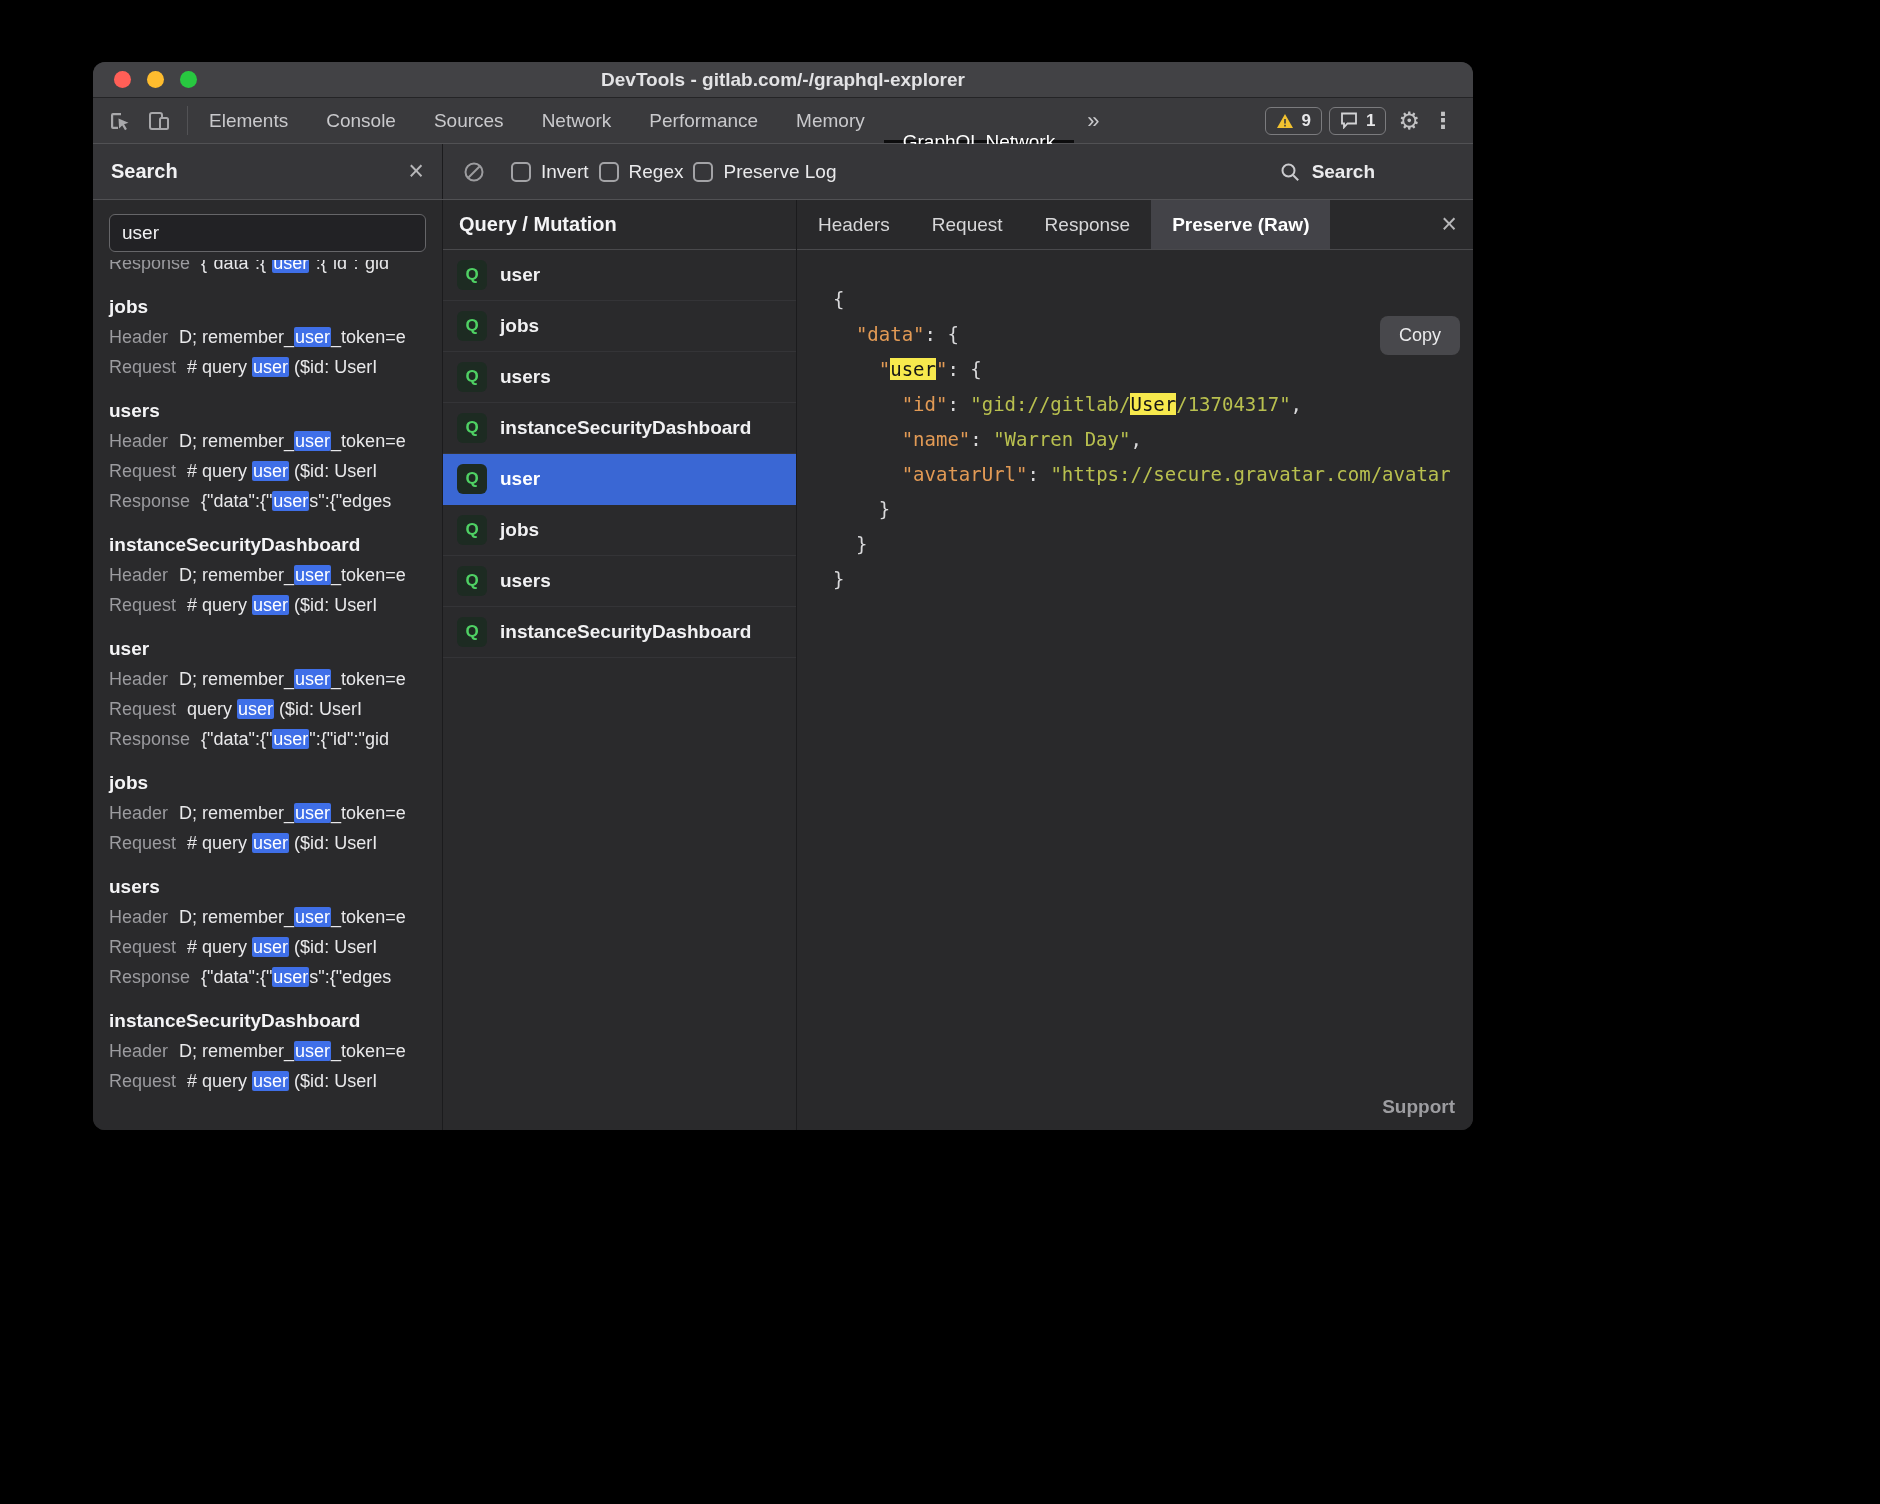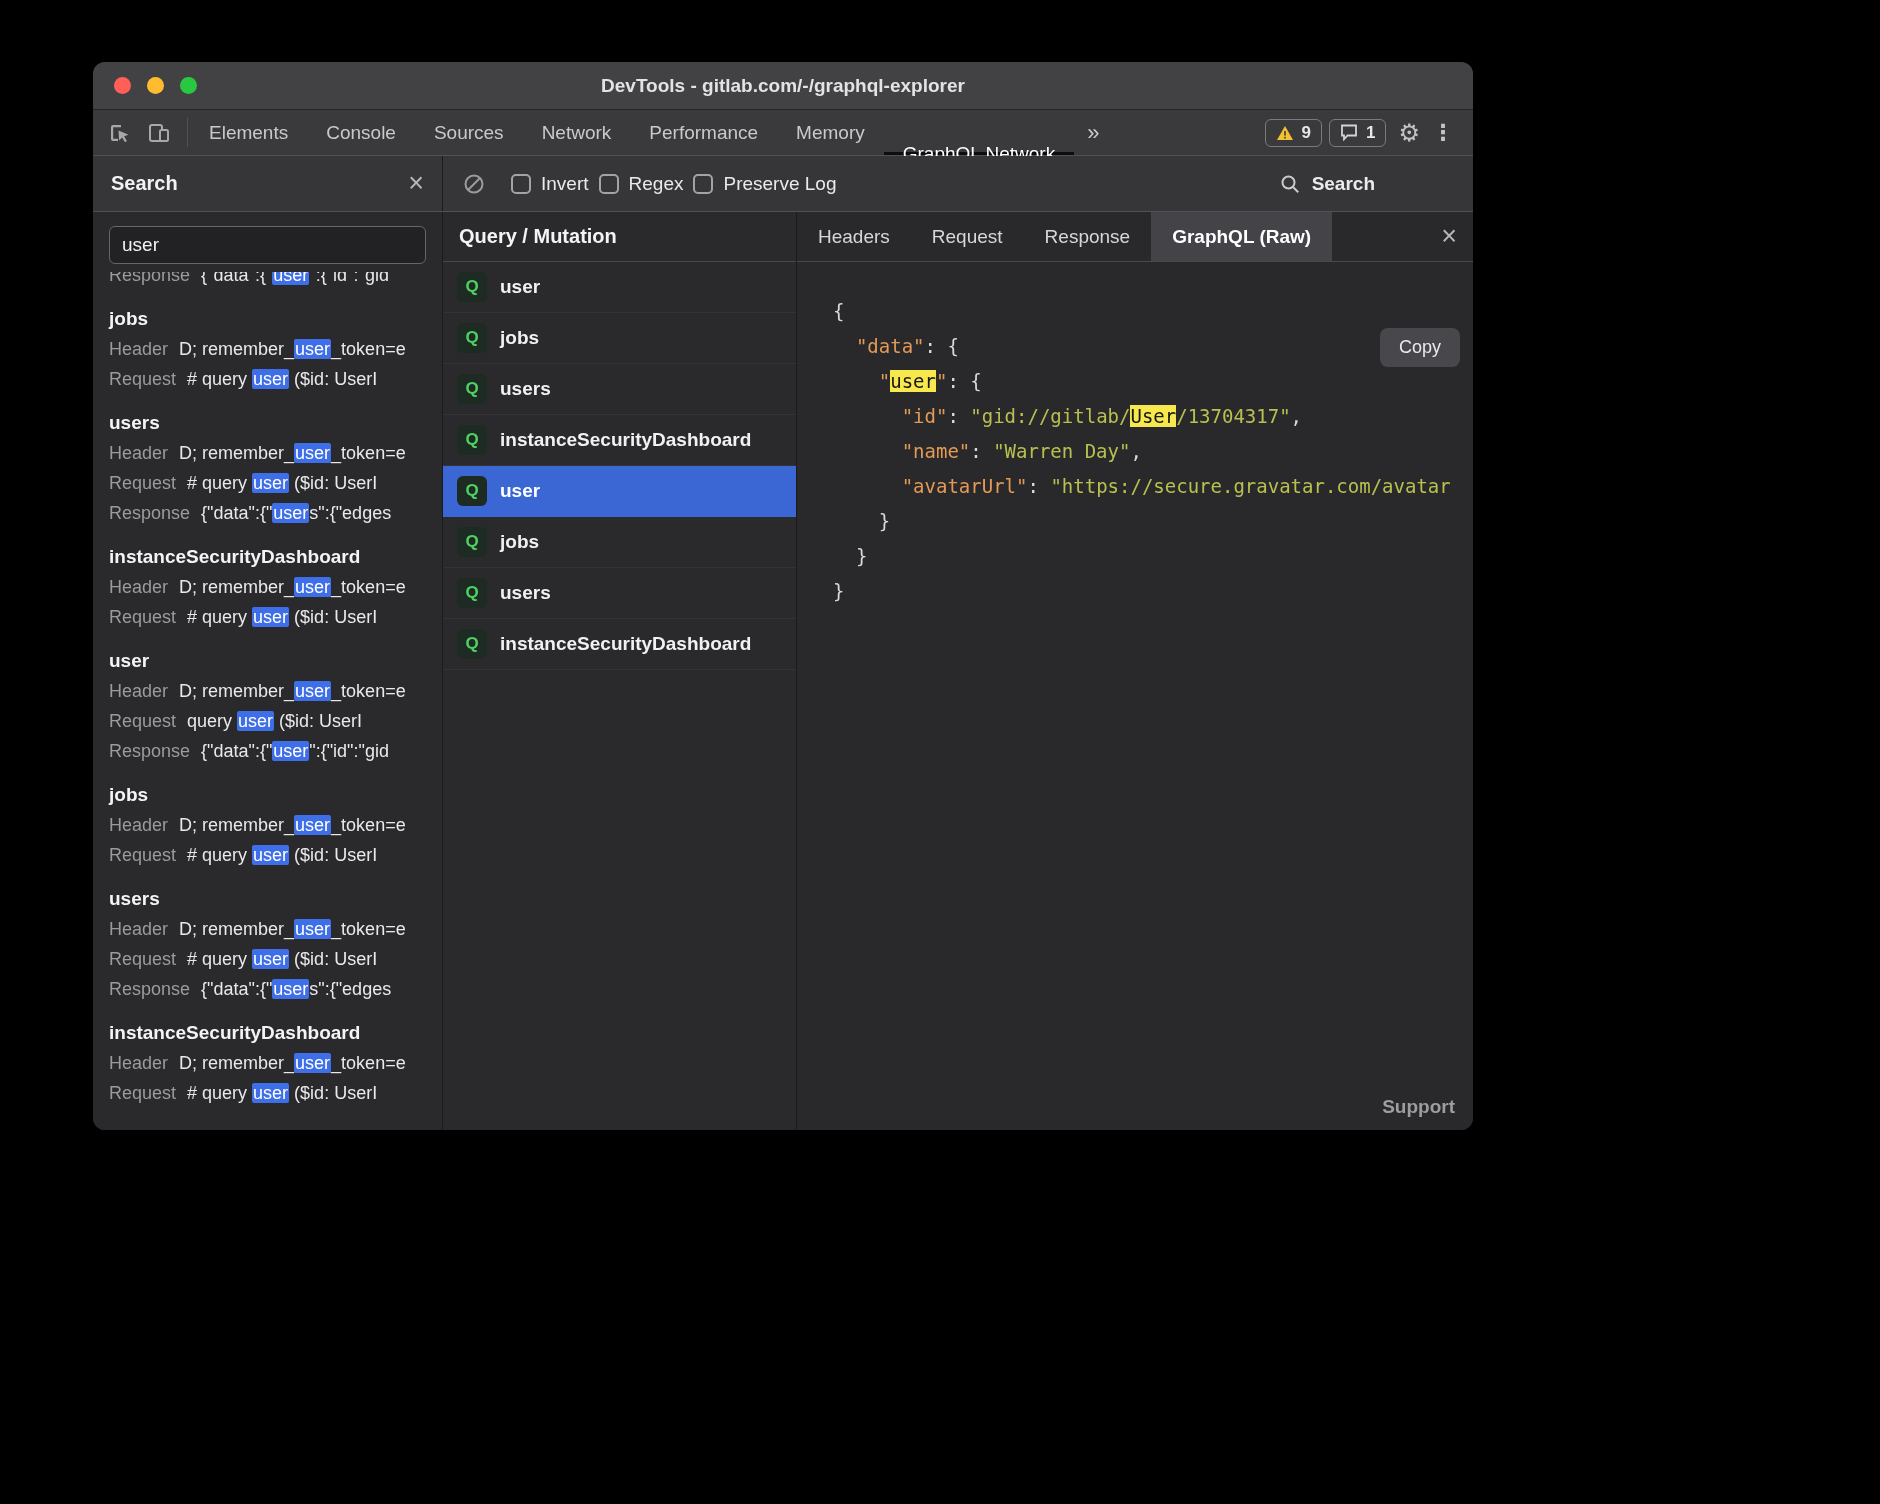--- a/index.html
+++ b/index.html
@@ -6,21 +6,21 @@
   html,body { width:1880px; height:1504px; background:#000; overflow:hidden;
               font-family:"Liberation Sans", sans-serif; }
   input,button { font-family:inherit; }
 
   .window { position:absolute; left:93px; top:62px; width:1380px; height:1068px;
             background:#2a2a2c; border-radius:12px; overflow:hidden;
             display:flex; flex-direction:column;
             box-shadow:0 24px 70px rgba(0,0,0,.65); }
 
   
-  .titlebar { height:48px; flex:none; background:#424245; position:relative;
+  .titlebar { height:36px; flex:none; background:#424245; position:relative;
               display:flex; align-items:center; justify-content:center;
               border-bottom:1px solid #242426; }
   .traffic { position:absolute; left:21px; top:0; height:100%; display:flex; align-items:center; gap:16px; }
   .tl { width:17px; height:17px; border-radius:50%; }
   .tl.red{ background:#ff5f57; } .tl.yellow{ background:#febc2e; } .tl.green{ background:#28c840; }
   .win-title { color:#e3e3e5; font-size:19px; font-weight:700; }
 
   
   .toolbar { height:46px; flex:none; background:#3a3a3d; display:flex; align-items:stretch;
              border-bottom:1px solid #515154; }
@@ -327,21 +327,21 @@
           </div>
         </div>
     </div>
 
     <div class="detail-col">
       <div class="detail-tabs">
 
       <div class="d-tab">Headers</div>
           <div class="d-tab">Request</div>
           <div class="d-tab">Response</div>
-          <div class="d-tab active">GraphQL (Raw)</div>
+          <div class="d-tab active">Preserve (Raw)</div>
           <button class="x-btn detail-close">×</button>
         </div>
       <div class="detail-body">
         <button class="copy-btn">Copy</button>
         <div class="json"><div class="json-line"><span class="tok-punct">{</span></div><div class="json-line"><span class="tok-punct">  </span><span class="tok-key">"data"</span><span class="tok-punct">: {</span></div><div class="json-line"><span class="tok-punct">    </span><span class="tok-key">"</span><span class="tok-hl">user</span><span class="tok-key">"</span><span class="tok-punct">: {</span></div><div class="json-line"><span class="tok-punct">      </span><span class="tok-key">"id"</span><span class="tok-punct">: </span><span class="tok-str">"gid://gitlab/</span><span class="tok-hl">User</span><span class="tok-str">/13704317"</span><span class="tok-punct">,</span></div><div class="json-line"><span class="tok-punct">      </span><span class="tok-key">"name"</span><span class="tok-punct">: </span><span class="tok-str">"Warren Day"</span><span class="tok-punct">,</span></div><div class="json-line"><span class="tok-punct">      </span><span class="tok-key">"avatarUrl"</span><span class="tok-punct">: </span><span class="tok-str">"https://secure.gravatar.com/avatar</span></div><div class="json-line"><span class="tok-punct">    }</span></div><div class="json-line"><span class="tok-punct">  }</span></div><div class="json-line"><span class="tok-punct">}</span></div></div>
         <div class="support">Support</div>
       </div>
     </div>
 
   </div>

